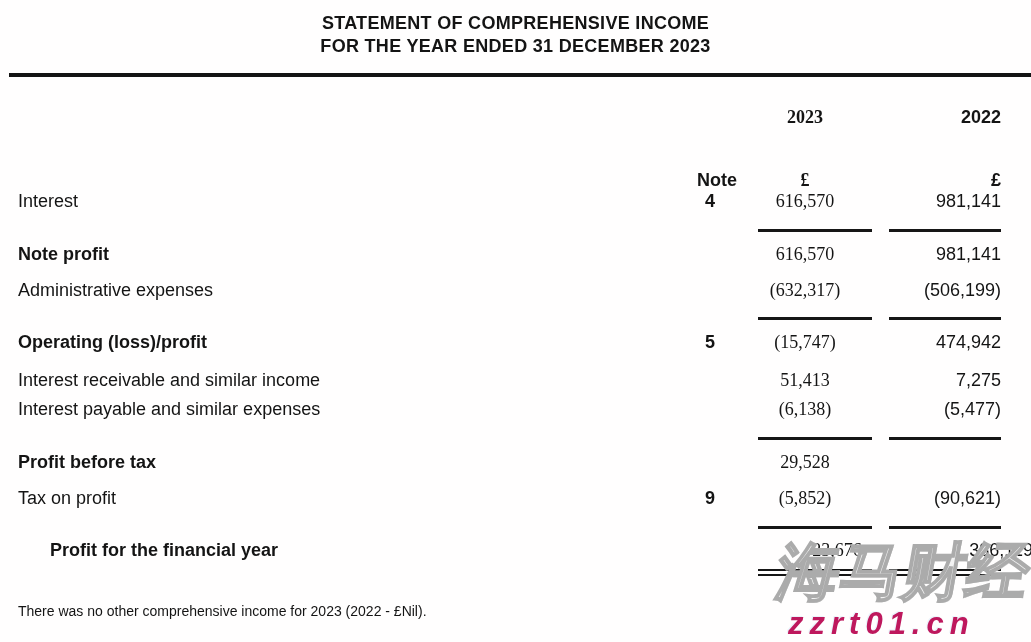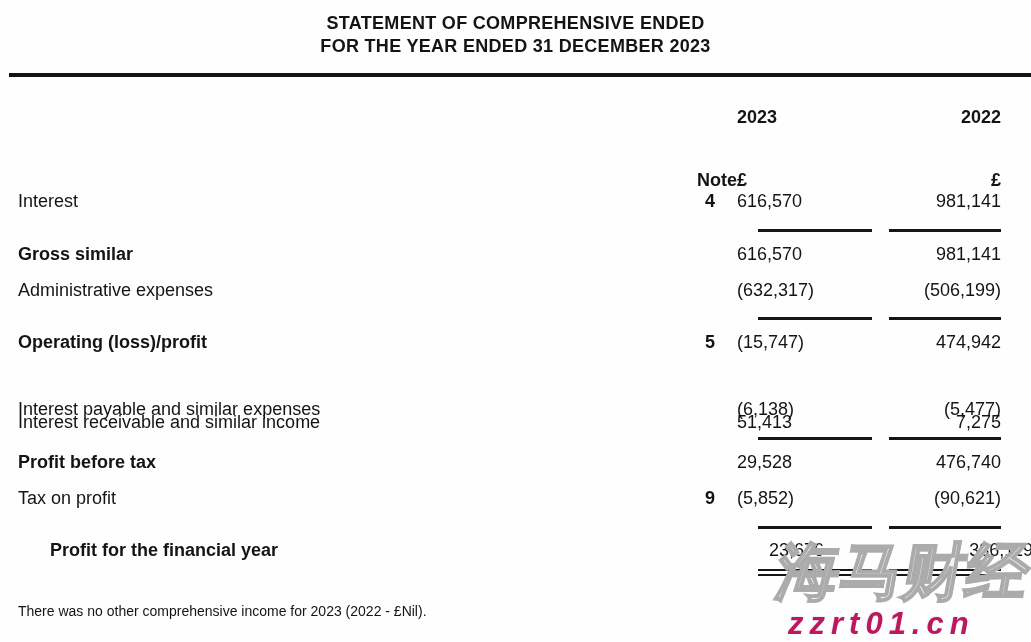--- a/index.html
+++ b/index.html
@@ -28,21 +28,21 @@
   .top-rule {
     position: absolute;
     top: 73px;
     left: 9px;
     right: 0;
     border-top: 4px solid #131313;
   }
   .row { position: absolute; left: 0; width: 100%; height: 24px; line-height: 22px; }
   .lbl  { position: absolute; left: 18px; white-space: nowrap; }
   .note { position: absolute; left: 683px; width: 54px; text-align: center; font-weight: bold; }
-  .c1   { position: absolute; left: 737px; width: 136px; text-align: left; white-space: nowrap; }
+  .c1   { position: absolute; left: 737px; width: 136px; text-align: center; white-space: nowrap; font-family: Liberation Serif, serif; }
   .c2   { position: absolute; left: 873px; width: 128px; text-align: right; white-space: nowrap; }
   .bold { font-weight: bold; }
   .hdr  { font-weight: bold; }
 
   .rule-row { position: absolute; left: 0; width: 100%; height: 4px; }
   .rule-row .seg1 { position: absolute; left: 758px; width: 114px; border-top: 3px solid #161616; }
   .rule-row .seg2 { position: absolute; left: 889px; width: 112px; border-top: 3px solid #161616; }
   .double .seg1, .double .seg2 {
     height: 7px;
     border-top: 2px solid #161616;
@@ -50,21 +50,21 @@
   }
 
   .r-hdr-years { top: 106px; }
   .r-hdr-cur   { top: 129px; margin-top: 40px; }
   .r-revenue   { top: 190px; }
   .rule-1      { top: 229px; }
   .r-gross     { top: 243px; }
   .r-admin     { top: 279px; }
   .rule-2      { top: 317px; }
   .r-operating { top: 331px; }
-  .r-intrecv   { top: 369px; margin-top: 42px; }
+  .r-intrecv   { top: 369px; }
   .r-intpay    { top: 398px; }
   .rule-3      { top: 437px; }
   .r-pbt       { top: 451px; }
   .r-tax       { top: 487px; }
   .rule-4      { top: 526px; }
   .r-pfy       { top: 539px; margin-left: 32px; }
   .rule-dbl    { top: 569px; }
 
   .footer-note {
     position: absolute;
@@ -105,21 +105,21 @@
     z-index: 6;
     pointer-events: none;
   }
 </style>
 </head>
 <body>
 
 <div class="page">
 
   <div class="title-block">
-    <div>STATEMENT OF COMPREHENSIVE ENDED</div>
+    <div>STATEMENT OF COMPREHENSIVE INCOME</div>
     <div>FOR THE YEAR ENDED 31 DECEMBER 2023</div>
   </div>
 
   <div class="top-rule"></div>
 
   <div class="row hdr r-hdr-years">
     <span class="c1">2023</span>
     <span class="c2">2022</span>
   </div>
   <div class="row hdr r-hdr-cur">
@@ -134,21 +134,21 @@
     <span class="c1">616,570</span>
     <span class="c2">981,141</span>
   </div>
 
   <div class="rule-row rule-1">
     <span class="seg1"></span>
     <span class="seg2"></span>
   </div>
 
   <div class="row r-gross">
-    <span class="lbl bold">Gross similar</span>
+    <span class="lbl bold">Note profit</span>
     <span class="c1">616,570</span>
     <span class="c2">981,141</span>
   </div>
 
   <div class="row r-admin">
     <span class="lbl">Administrative expenses</span>
     <span class="c1">(632,317)</span>
     <span class="c2">(506,199)</span>
   </div>
 
@@ -177,21 +177,20 @@
   </div>
 
   <div class="rule-row rule-3">
     <span class="seg1"></span>
     <span class="seg2"></span>
   </div>
 
   <div class="row r-pbt">
     <span class="lbl bold">Profit before tax</span>
     <span class="c1">29,528</span>
-    <span class="c2">476,740</span>
   </div>
 
   <div class="row r-tax">
     <span class="lbl">Tax on profit</span>
     <span class="note">9</span>
     <span class="c1">(5,852)</span>
     <span class="c2">(90,621)</span>
   </div>
 
   <div class="rule-row rule-4">

